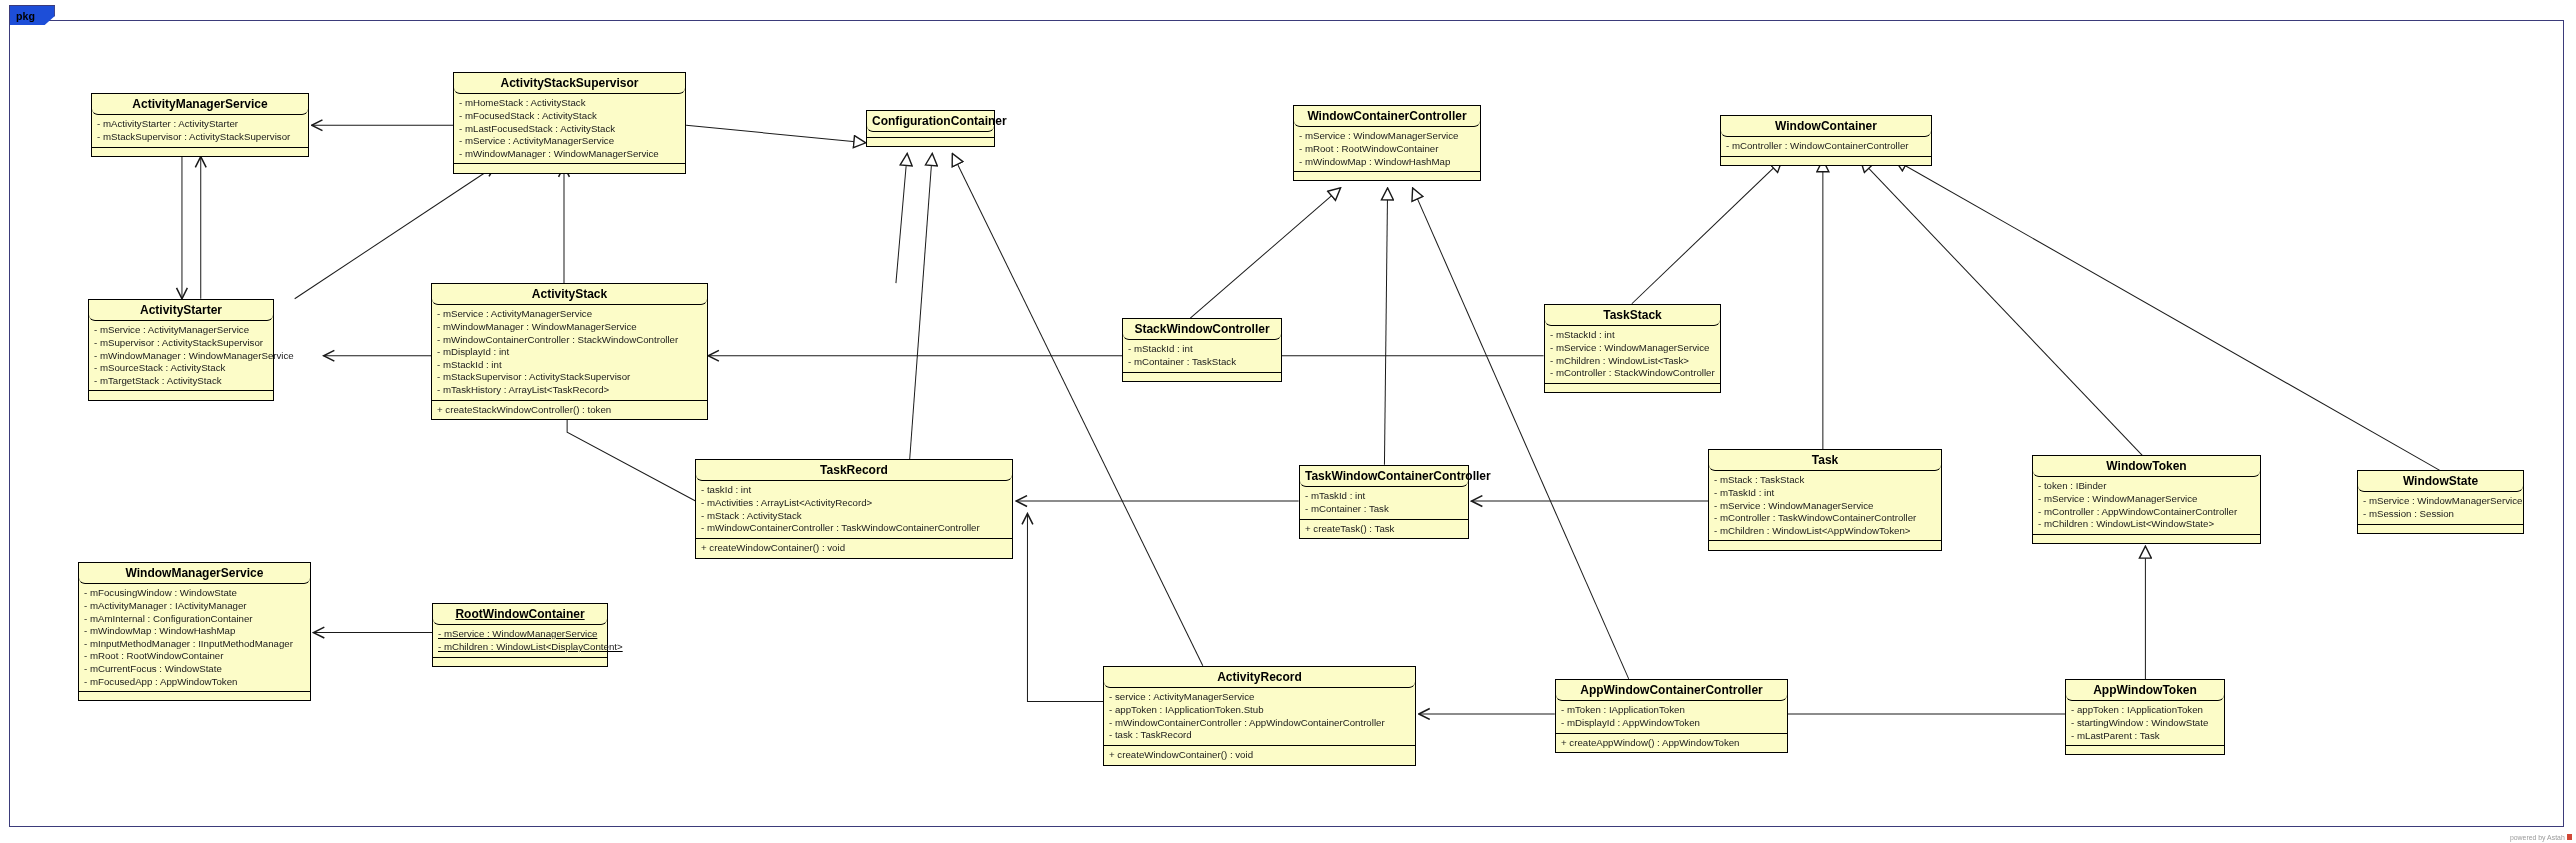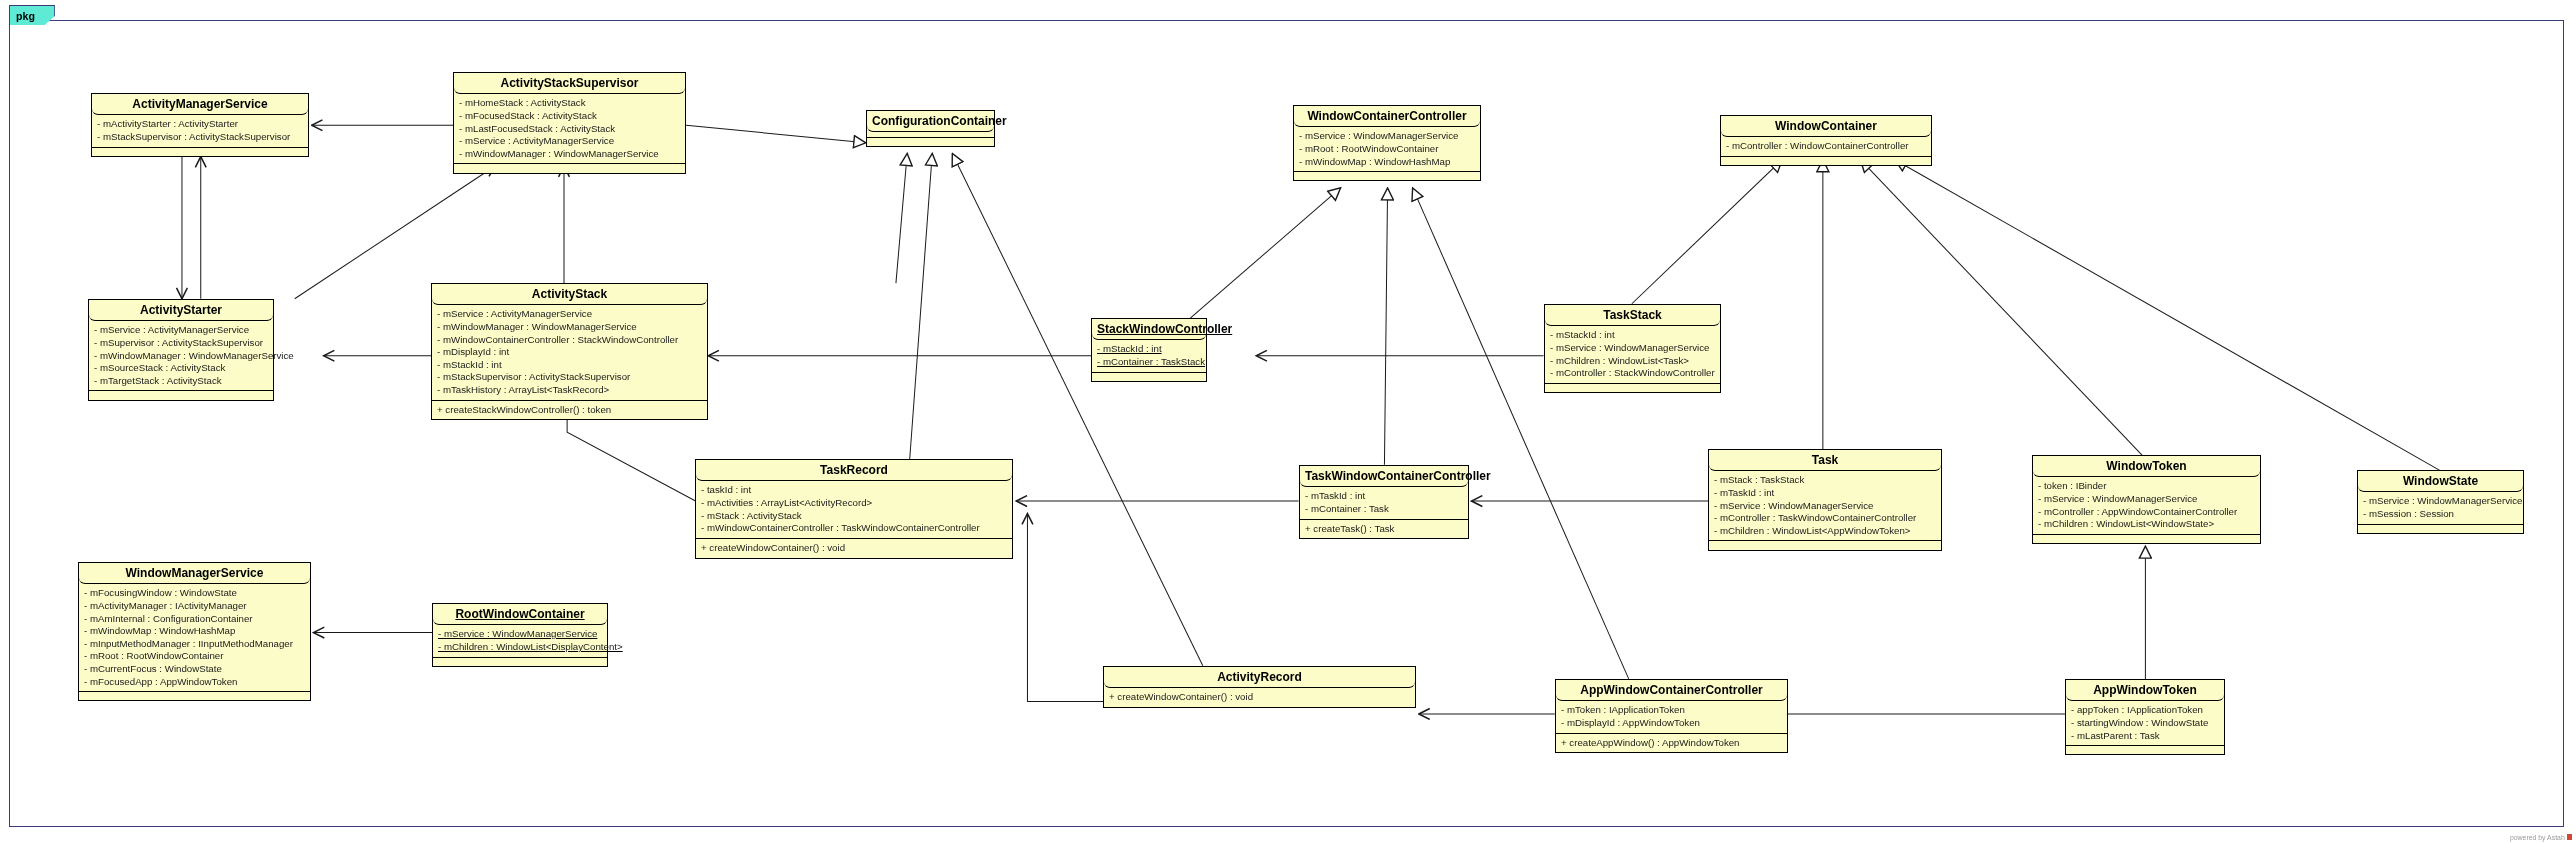--- a/index.html
+++ b/index.html
@@ -28,21 +28,21 @@
   }
   #pkg-tab {
     position: absolute;
     left: 8.8px;
     top: 5px;
     width: 46px;
     height: 20px;
     box-sizing: border-box;
     border: 1.3px solid #3b3b7a;
     border-bottom: none;
-    background: #5eead4;
+    background: #1d4ed8;
     display: flex;
     align-items: center;
     padding-left: 6.3px;
     font-size: 10.6px;
     font-weight: bold;
     color: #000;
     clip-path: polygon(0 0, 100% 0, 100% 55%, 78% 100%, 0 100%);
   }
 
   
@@ -240,21 +240,21 @@
           <div class="uml-line">- mWindowContainerController : StackWindowController</div>
           <div class="uml-line">- mDisplayId : int</div>
           <div class="uml-line">- mStackId : int</div>
           <div class="uml-line">- mStackSupervisor : ActivityStackSupervisor</div>
           <div class="uml-line">- mTaskHistory : ArrayList&lt;TaskRecord&gt;</div>
         </div>
         <div class="uml-ops">
           <div class="uml-line">+ createStackWindowController() : token</div>
         </div>
       </div>
-      <div class="uml-class" style="left: 1091px; top: 318px; width: 116px; text-decoration: underline;">
+      <div class="uml-class" style="left: 1122px; top: 318px; width: 160px;">
         <div class="uml-name">StackWindowController</div>
         <div class="uml-attrs">
           <div class="uml-line">- mStackId : int</div>
           <div class="uml-line">- mContainer : TaskStack</div>
         </div>
         <div class="uml-ops empty"></div>
       </div>
       <div class="uml-class" style="left: 1544px; top: 304px; width: 177px;">
         <div class="uml-name">TaskStack</div>
         <div class="uml-attrs">
@@ -333,20 +333,26 @@
       <div class="uml-class" style="left: 432px; top: 603px; width: 176px; text-decoration: underline;">
         <div class="uml-name">RootWindowContainer</div>
         <div class="uml-attrs">
           <div class="uml-line">- mService : WindowManagerService</div>
           <div class="uml-line">- mChildren : WindowList&lt;DisplayContent&gt;</div>
         </div>
         <div class="uml-ops empty"></div>
       </div>
       <div class="uml-class" style="left: 1103px; top: 666px; width: 313px;">
         <div class="uml-name">ActivityRecord</div>
+        <div class="uml-attrs">
+          <div class="uml-line">- service : ActivityManagerService</div>
+          <div class="uml-line">- appToken : IApplicationToken.Stub</div>
+          <div class="uml-line">- mWindowContainerController : AppWindowContainerController</div>
+          <div class="uml-line">- task : TaskRecord</div>
+        </div>
         <div class="uml-ops">
           <div class="uml-line">+ createWindowContainer() : void</div>
         </div>
       </div>
       <div class="uml-class" style="left: 1555px; top: 679px; width: 233px;">
         <div class="uml-name">AppWindowContainerController</div>
         <div class="uml-attrs">
           <div class="uml-line">- mToken : IApplicationToken</div>
           <div class="uml-line">- mDisplayId : AppWindowToken</div>
         </div>

